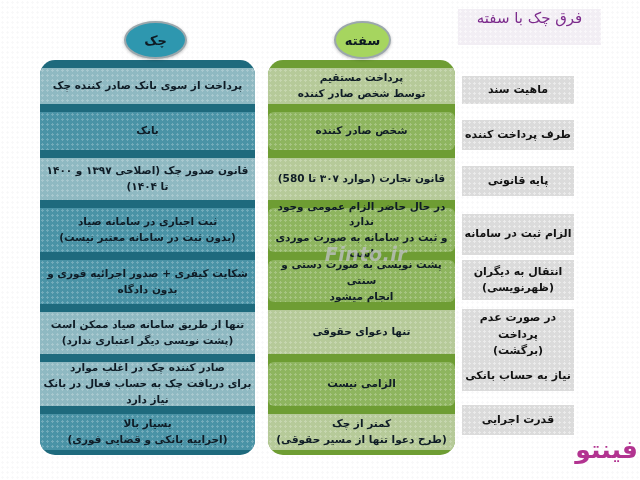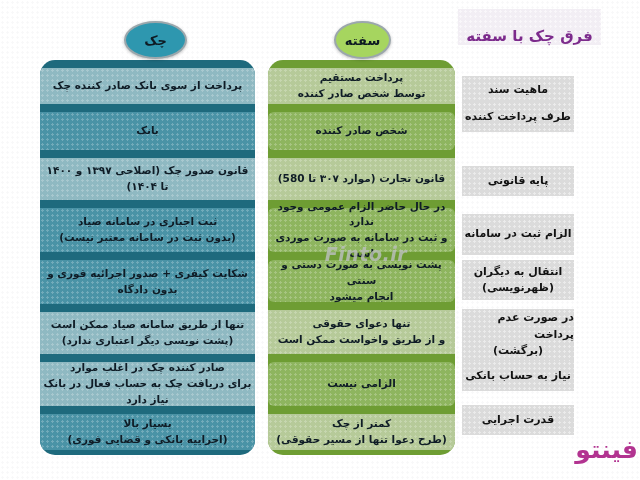--- a/index.html
+++ b/index.html
@@ -5,22 +5,22 @@
   html,body{margin:0;padding:0;}
   .canvas{
     position:relative;width:640px;height:480px;background:#ffffff;
     background-image:radial-gradient(rgba(120,120,140,0.05) 1px, transparent 1.4px);
     background-size:5px 5px;
     font-family:"DejaVu Sans", sans-serif;direction:rtl;overflow:hidden;
   }
   .title-box{
     position:absolute;left:458px;top:9px;width:143px;height:36px;background:#f2eef4;
     background-image:radial-gradient(rgba(255,255,255,0.5) 1px, transparent 1.3px);background-size:5px 5px;
-    display:flex;align-items:flex-end;justify-content:center;
-    color:#7c2b8c;font-weight:bold;font-size:15px;
+    display:flex;align-items:flex-start;justify-content:center;
+    color:#7c2b8c;font-weight:normal;font-size:15px;
   }
   .col{position:absolute;top:60px;border-radius:15px;overflow:hidden;padding-top:8px;box-sizing:border-box;}
   .col-check{left:40px;width:215px;height:395px;background:#1e6a7d;}
   .col-prom{left:268px;width:187px;height:395px;background:#6e9d33;}
   .row{
     display:flex;flex-direction:column;align-items:center;justify-content:center;text-align:center;
     font-weight:bold;color:#0f1c26;font-size:10.5px;line-height:1.5;margin-bottom:8px;padding:0 3px;box-sizing:border-box;
     background-image:radial-gradient(rgba(255,255,255,0.22) 1px, transparent 1.3px);background-size:5px 5px;
   }
   .col-check .light{background-color:#8fb9c2;}
@@ -32,24 +32,24 @@
   .oval{
     position:absolute;top:21px;height:38px;border-radius:50%;border:2px solid #9ba7ac;
     display:flex;align-items:center;justify-content:center;font-weight:bold;font-size:13px;
     box-shadow:0 1px 3px rgba(0,0,0,0.25);box-sizing:border-box;color:#0e1a22;z-index:3;
   }
   .oval-check{left:124px;width:63px;background:#2e97af;}
   .oval-prom{left:334px;width:57px;background:#a6d55f;}
   .sb{
     position:absolute;left:462px;width:112px;background:#dbdbdb;
     background-image:radial-gradient(rgba(255,255,255,0.45) 1px, transparent 1.3px);background-size:5px 5px;
-    display:flex;flex-direction:column;align-items:center;justify-content:center;text-align:right;
+    display:flex;flex-direction:column;align-items:center;justify-content:center;text-align:center;
     font-weight:bold;font-size:11px;color:#121212;line-height:1.5;
   }
-  .sb0{top:76px;height:28px}.sb1{top:102px;height:30px}.sb2{top:166px;height:30px}.sb3{top:214px;height:41px}
+  .sb0{top:76px;height:28px}.sb1{top:120px;height:30px}.sb2{top:166px;height:30px}.sb3{top:214px;height:41px}
   .sb4{top:260px;height:40px}.sb5{top:309px;height:52px}.sb6{top:361px;height:30px}.sb7{top:405px;height:30px}
   .watermark{
     position:absolute;left:306px;top:243px;width:120px;text-align:center;direction:ltr;
     color:#b9bfb9;opacity:0.85;font-size:19px;font-weight:bold;letter-spacing:0.5px;z-index:5;font-style:italic;
   }
   .logo{position:absolute;left:576px;top:435px;width:62px;text-align:right;color:#b23390;font-weight:bold;font-size:25px;z-index:5;}
   .line{display:block;}
 </style>
 </head>
 <body>
@@ -111,21 +111,20 @@
     <div class="row medium rh3">
       <span class="line">در حال حاضر الزام عمومی وجود ندارد</span>
       <span class="line">و ثبت در سامانه به صورت موردی است</span>
     </div>
     <div class="row medium rh4">
       <span class="line">پشت نویسی به صورت دستی و سنتی</span>
       <span class="line">انجام میشود</span>
     </div>
     <div class="row light rh5">
       <span class="line">تنها دعوای حقوقی</span>
-      <span class="line">و از طریق واخواست ممکن است</span>
     </div>
     <div class="row medium rh6">
       <span class="line">الزامی نیست</span>
       <span class="line"></span>
     </div>
     <div class="row light rh7">
       <span class="line">کمتر از چک</span>
       <span class="line">(طرح دعوا تنها از مسیر حقوقی)</span>
     </div>
   </div>

